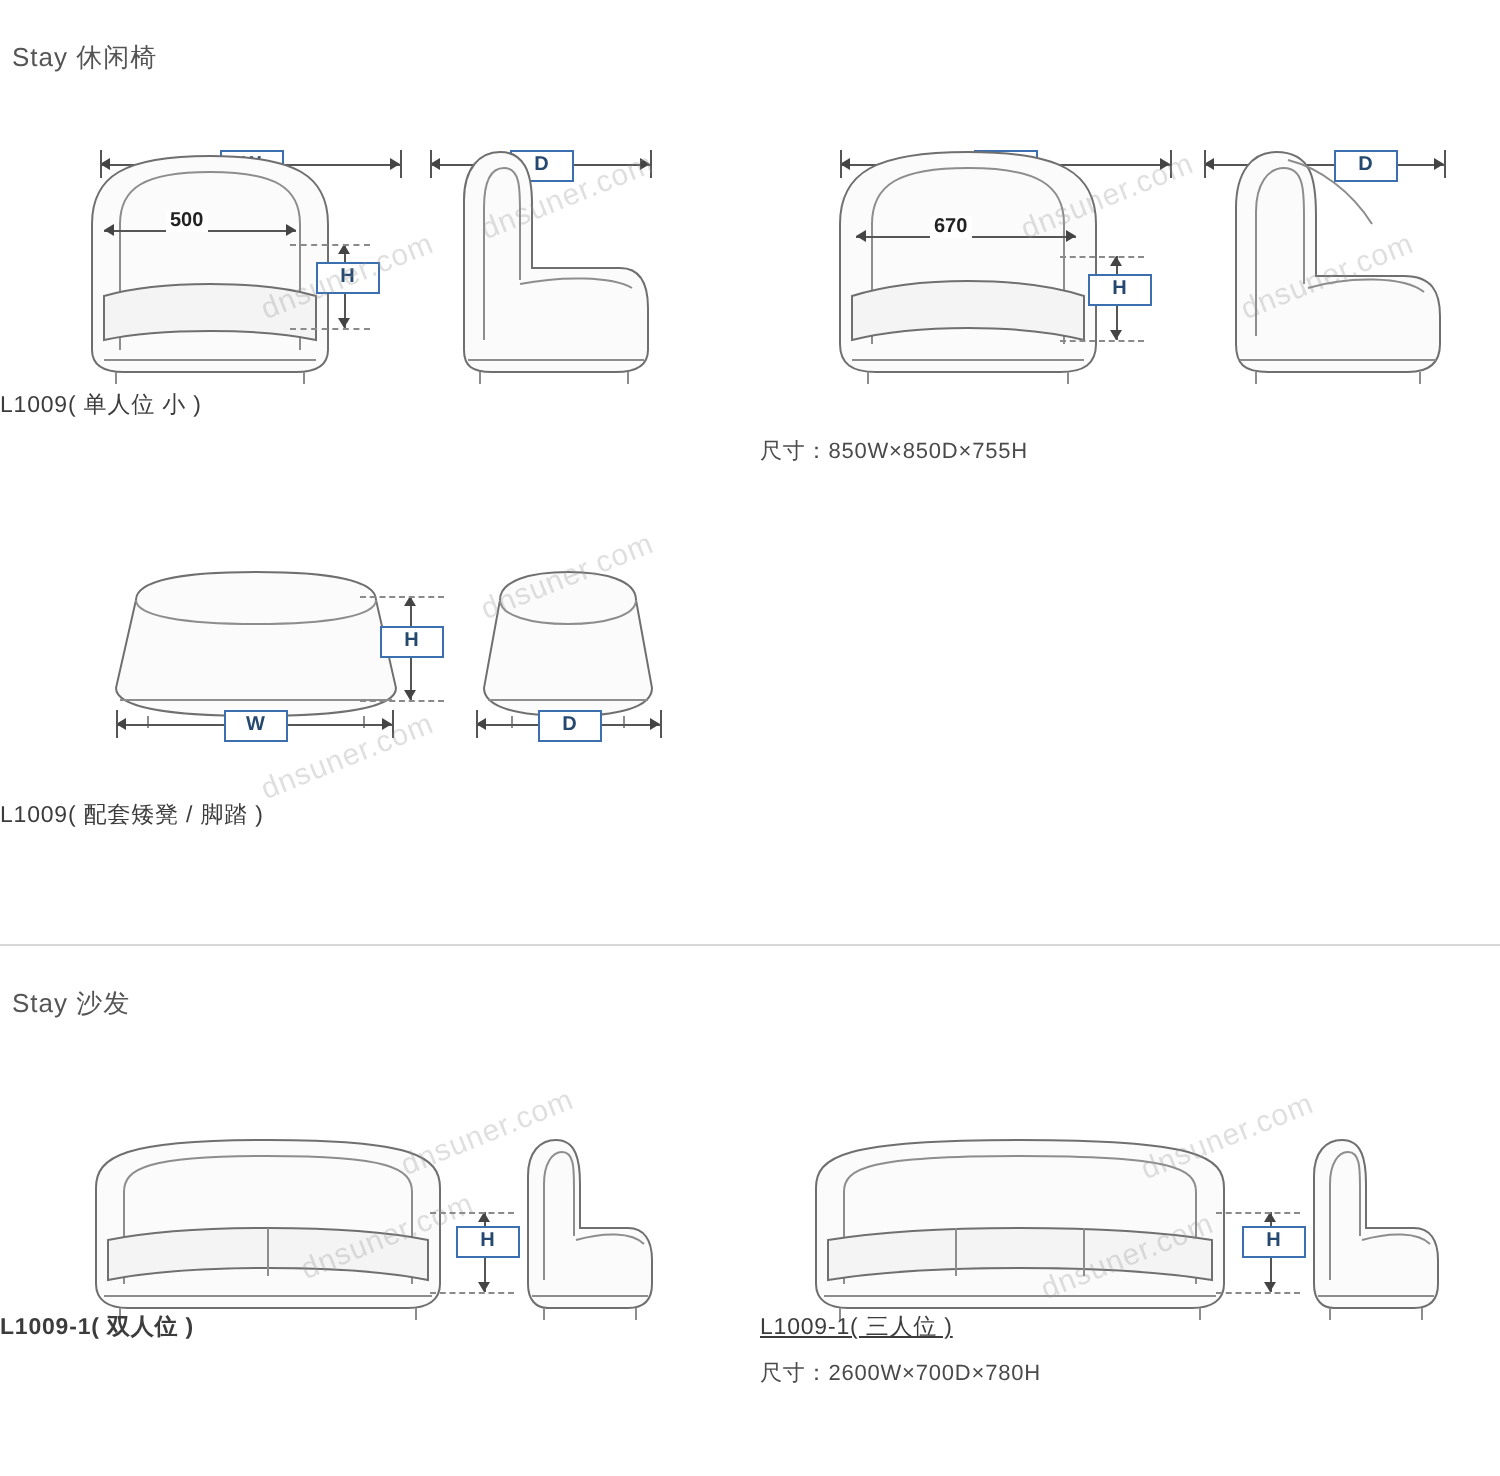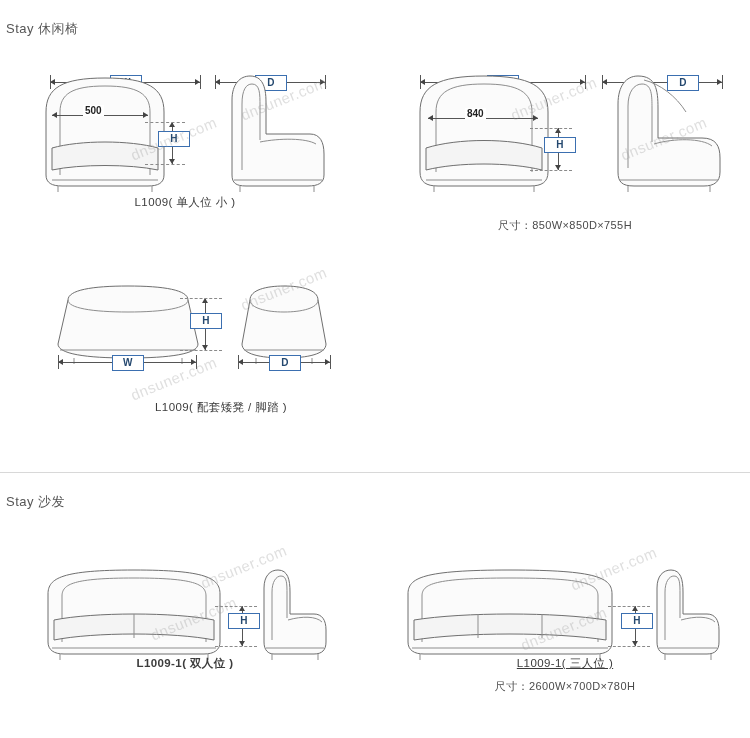--- a/index.html
+++ b/index.html
@@ -27,21 +27,21 @@
     width: 750px;
     height: 1px;
     background: #d8d8d8;
   }
   .item {
     position: absolute;
   }
   .caption {
     position: absolute;
     width: 100%;
-    text-align: center;
+    text-align: left;
     font-size: 11.5px;
     color: #3c3c3c;
     letter-spacing: 0.4px;
   }
   .caption.sub {
     font-size: 11px;
     color: #4a4a4a;
   }
   
   .dimbox {
@@ -197,21 +197,21 @@
   <div class="dimline v" style="left:178px; top:98px; height:42px;"></div>
   <div class="arrowU" style="left:175px; top:98px;"></div>
   <div class="arrowD" style="left:175px; top:135px;"></div>
   <div class="dimbox" style="left:164px; top:107px;">H</div>
   <div class="dashline" style="left:150px; top:98px; width:42px;"></div>
   <div class="dashline" style="left:150px; top:140px; width:42px;"></div>
 
   <div class="dimline h" style="left:48px; top:88px; width:110px;"></div>
   <div class="arrowL" style="left:48px; top:85px;"></div>
   <div class="arrowR" style="left:153px; top:85px;"></div>
-  <div class="measure" style="left:85px; top:78px;">840</div>
+  <div class="measure" style="left:85px; top:78px;">670</div>
 
   <div class="caption sub" style="top:188px;">尺寸：850W×850D×755H</div>
 </div>
 
 <div class="item" style="left:0px; top:270px; width:370px; height:180px;">
 
   <svg style="position:absolute; left:48px; top:10px;" width="160" height="90" viewBox="0 0 160 90">
     <path class="fur" d="M20,20 C20,10 44,6 80,6 C116,6 140,10 140,20 L150,64 C150,74 122,78 80,78 C38,78 10,74 10,64 Z"></path>
     <path class="furline" d="M20,20 C20,28 44,32 80,32 C116,32 140,28 140,20"></path>
     <path class="furline" d="M12,70 L148,70"></path>
@@ -239,21 +239,21 @@
   <div class="dimline v" style="left:196px; top:85px; height:14px;"></div>
   <div class="dimbox" style="left:112px; top:85px;">W</div>
 
   <div class="dimline h" style="left:238px; top:92px; width:92px;"></div>
   <div class="arrowL" style="left:238px; top:89px;"></div>
   <div class="arrowR" style="left:325px; top:89px;"></div>
   <div class="dimline v" style="left:238px; top:85px; height:14px;"></div>
   <div class="dimline v" style="left:330px; top:85px; height:14px;"></div>
   <div class="dimbox" style="left:269px; top:85px;">D</div>
 
-  <div class="caption" style="top:130px;padding-left:36px;">L1009( 配套矮凳 / 脚踏 )</div>
+  <div class="caption" style="top:130px;">L1009( 配套矮凳 / 脚踏 )</div>
 </div>
 
 <div class="divider" style="top:472px;"></div>
 
 <div class="section-title" style="left:6px; top:493px;">Stay 沙发</div>
 
 <div class="item" style="left:0px; top:528px; width:370px; height:180px;">
 
   <svg style="position:absolute; left:34px; top:22px;" width="200" height="110" viewBox="0 0 200 110">
     <path class="fur" d="M14,92 L14,44 C14,28 28,20 100,20 C172,20 186,28 186,44 L186,92 C186,100 180,104 170,104 L30,104 C20,104 14,100 14,92 Z"></path>

